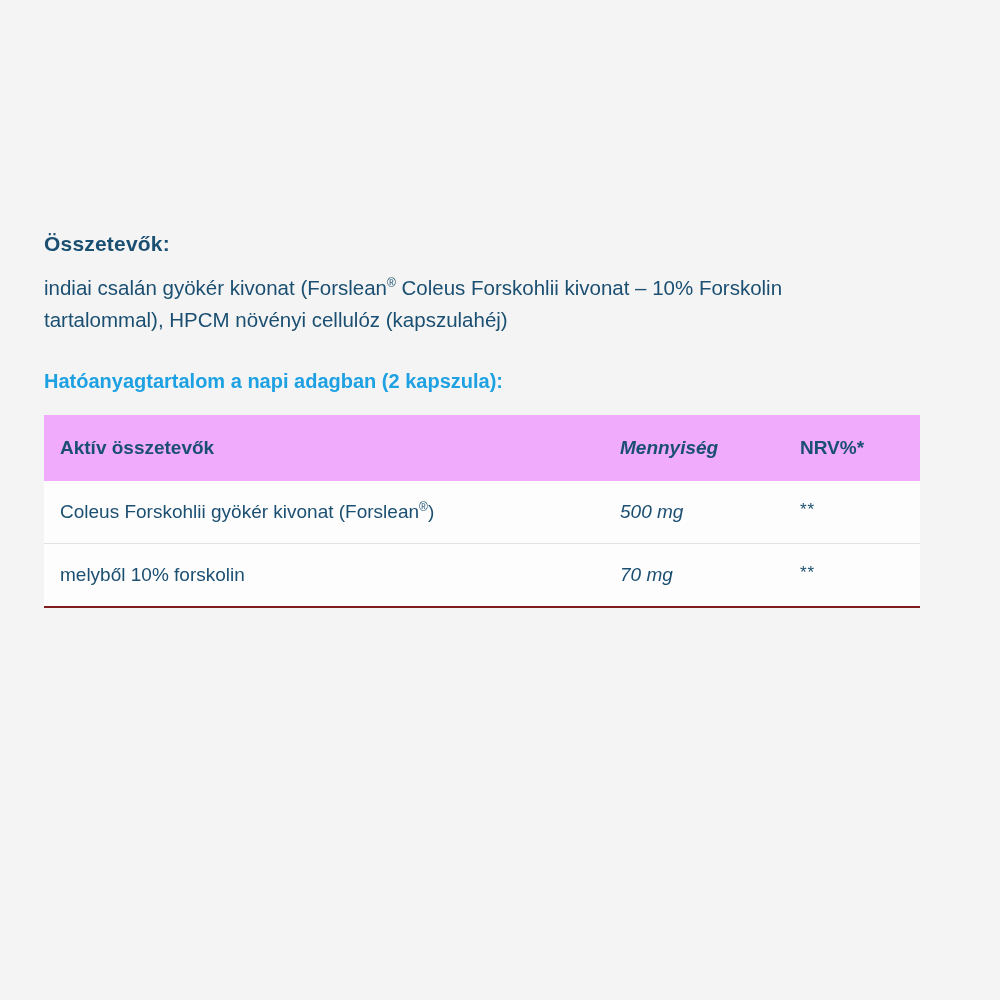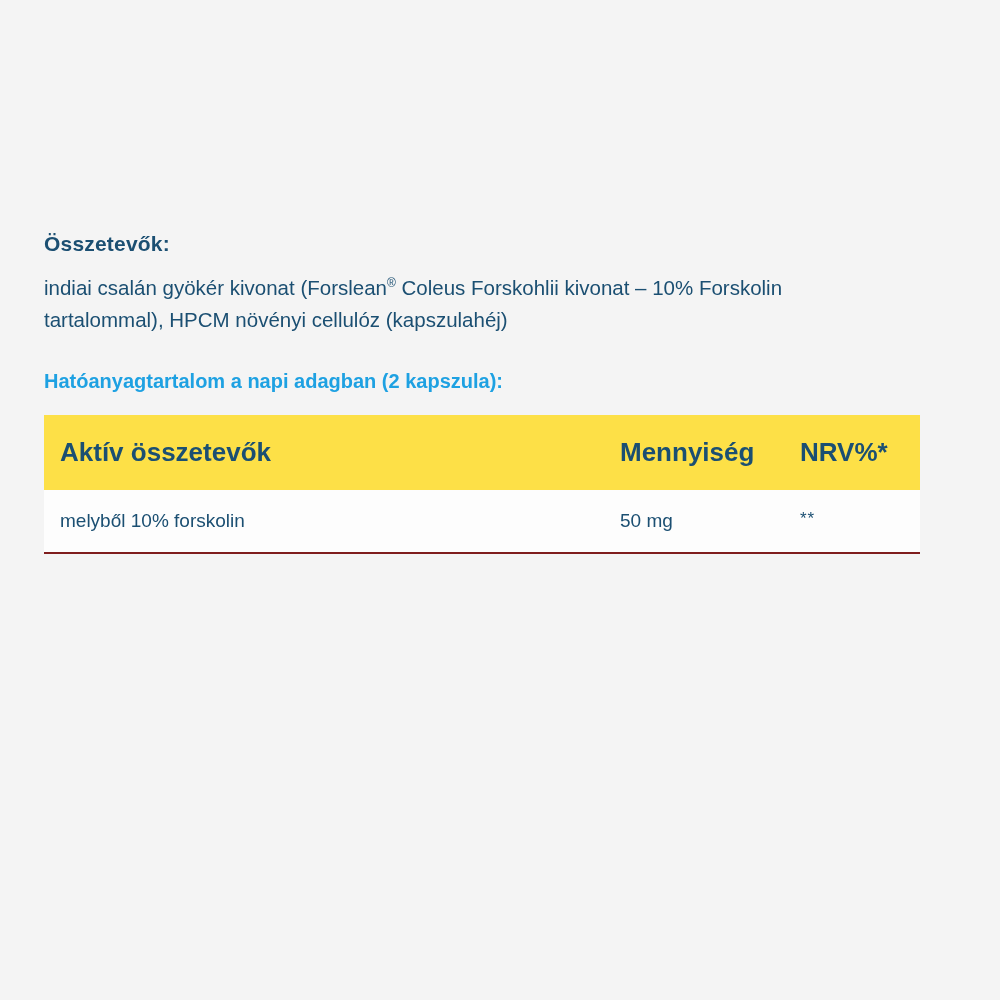--- a/index.html
+++ b/index.html
@@ -51,23 +51,23 @@
     font-weight: bold;
     color: #1ea1e2;
     margin: 12px 0 22px 0;
   }
   table.nutrition {
     width: 860px;
     border-collapse: collapse;
     table-layout: fixed;
   }
   table.nutrition thead th {
-    background: #fde047;
+    background: #f0abfc;
     color: #1b4f72;
-    font-size: 26px;
+    font-size: 19px;
     font-weight: bold;
     text-align: left;
     padding: 22px 0 22px 16px;
     border: none;
   }
   table.nutrition thead th.col-amount {
     padding-left: 0;
   }
   table.nutrition tbody td {
     background: #fdfdfd;
@@ -87,21 +87,21 @@
   table.nutrition td.col-nrv,
   table.nutrition th.col-nrv {
     padding-left: 0;
   }
   table.nutrition td sup {
     font-size: 12px;
     vertical-align: super;
     line-height: 0;
   }
   .col-name   { width: 560px; }
-  .col-amount { width: 180px; }
+  .col-amount { width: 180px; font-style: italic; }
   .col-nrv    { width: 120px; }
   .nrv-mark {
     font-size: 17px;
     letter-spacing: 1px;
     position: relative;
     top: -3px;
   }
   .footnotes {
     margin-top: 28px;
   }
@@ -127,22 +127,27 @@
     <table class="nutrition">
       <thead>
         <tr>
           <th class="col-name">Aktív összetevők</th>
           <th class="col-amount">Mennyiség</th>
           <th class="col-nrv">NRV%*</th>
         </tr>
       </thead>
       <tbody>
         <tr>
+          <td class="col-name"><span>Coleus Forskohlii gyökér kivonat (Forslean</span><sup>®</sup><span>)</span></td>
+          <td class="col-amount">500 mg</td>
+          <td class="col-nrv"><span class="nrv-mark">**</span></td>
+        </tr>
+        <tr>
           <td class="col-name"><span>melyből 10% forskolin</span></td>
-          <td class="col-amount">50 mg</td>
+          <td class="col-amount">70 mg</td>
           <td class="col-nrv"><span class="nrv-mark">**</span></td>
         </tr>
       </tbody>
     </table>
 
 
   </div>
 </div>
 
 </body></html>

